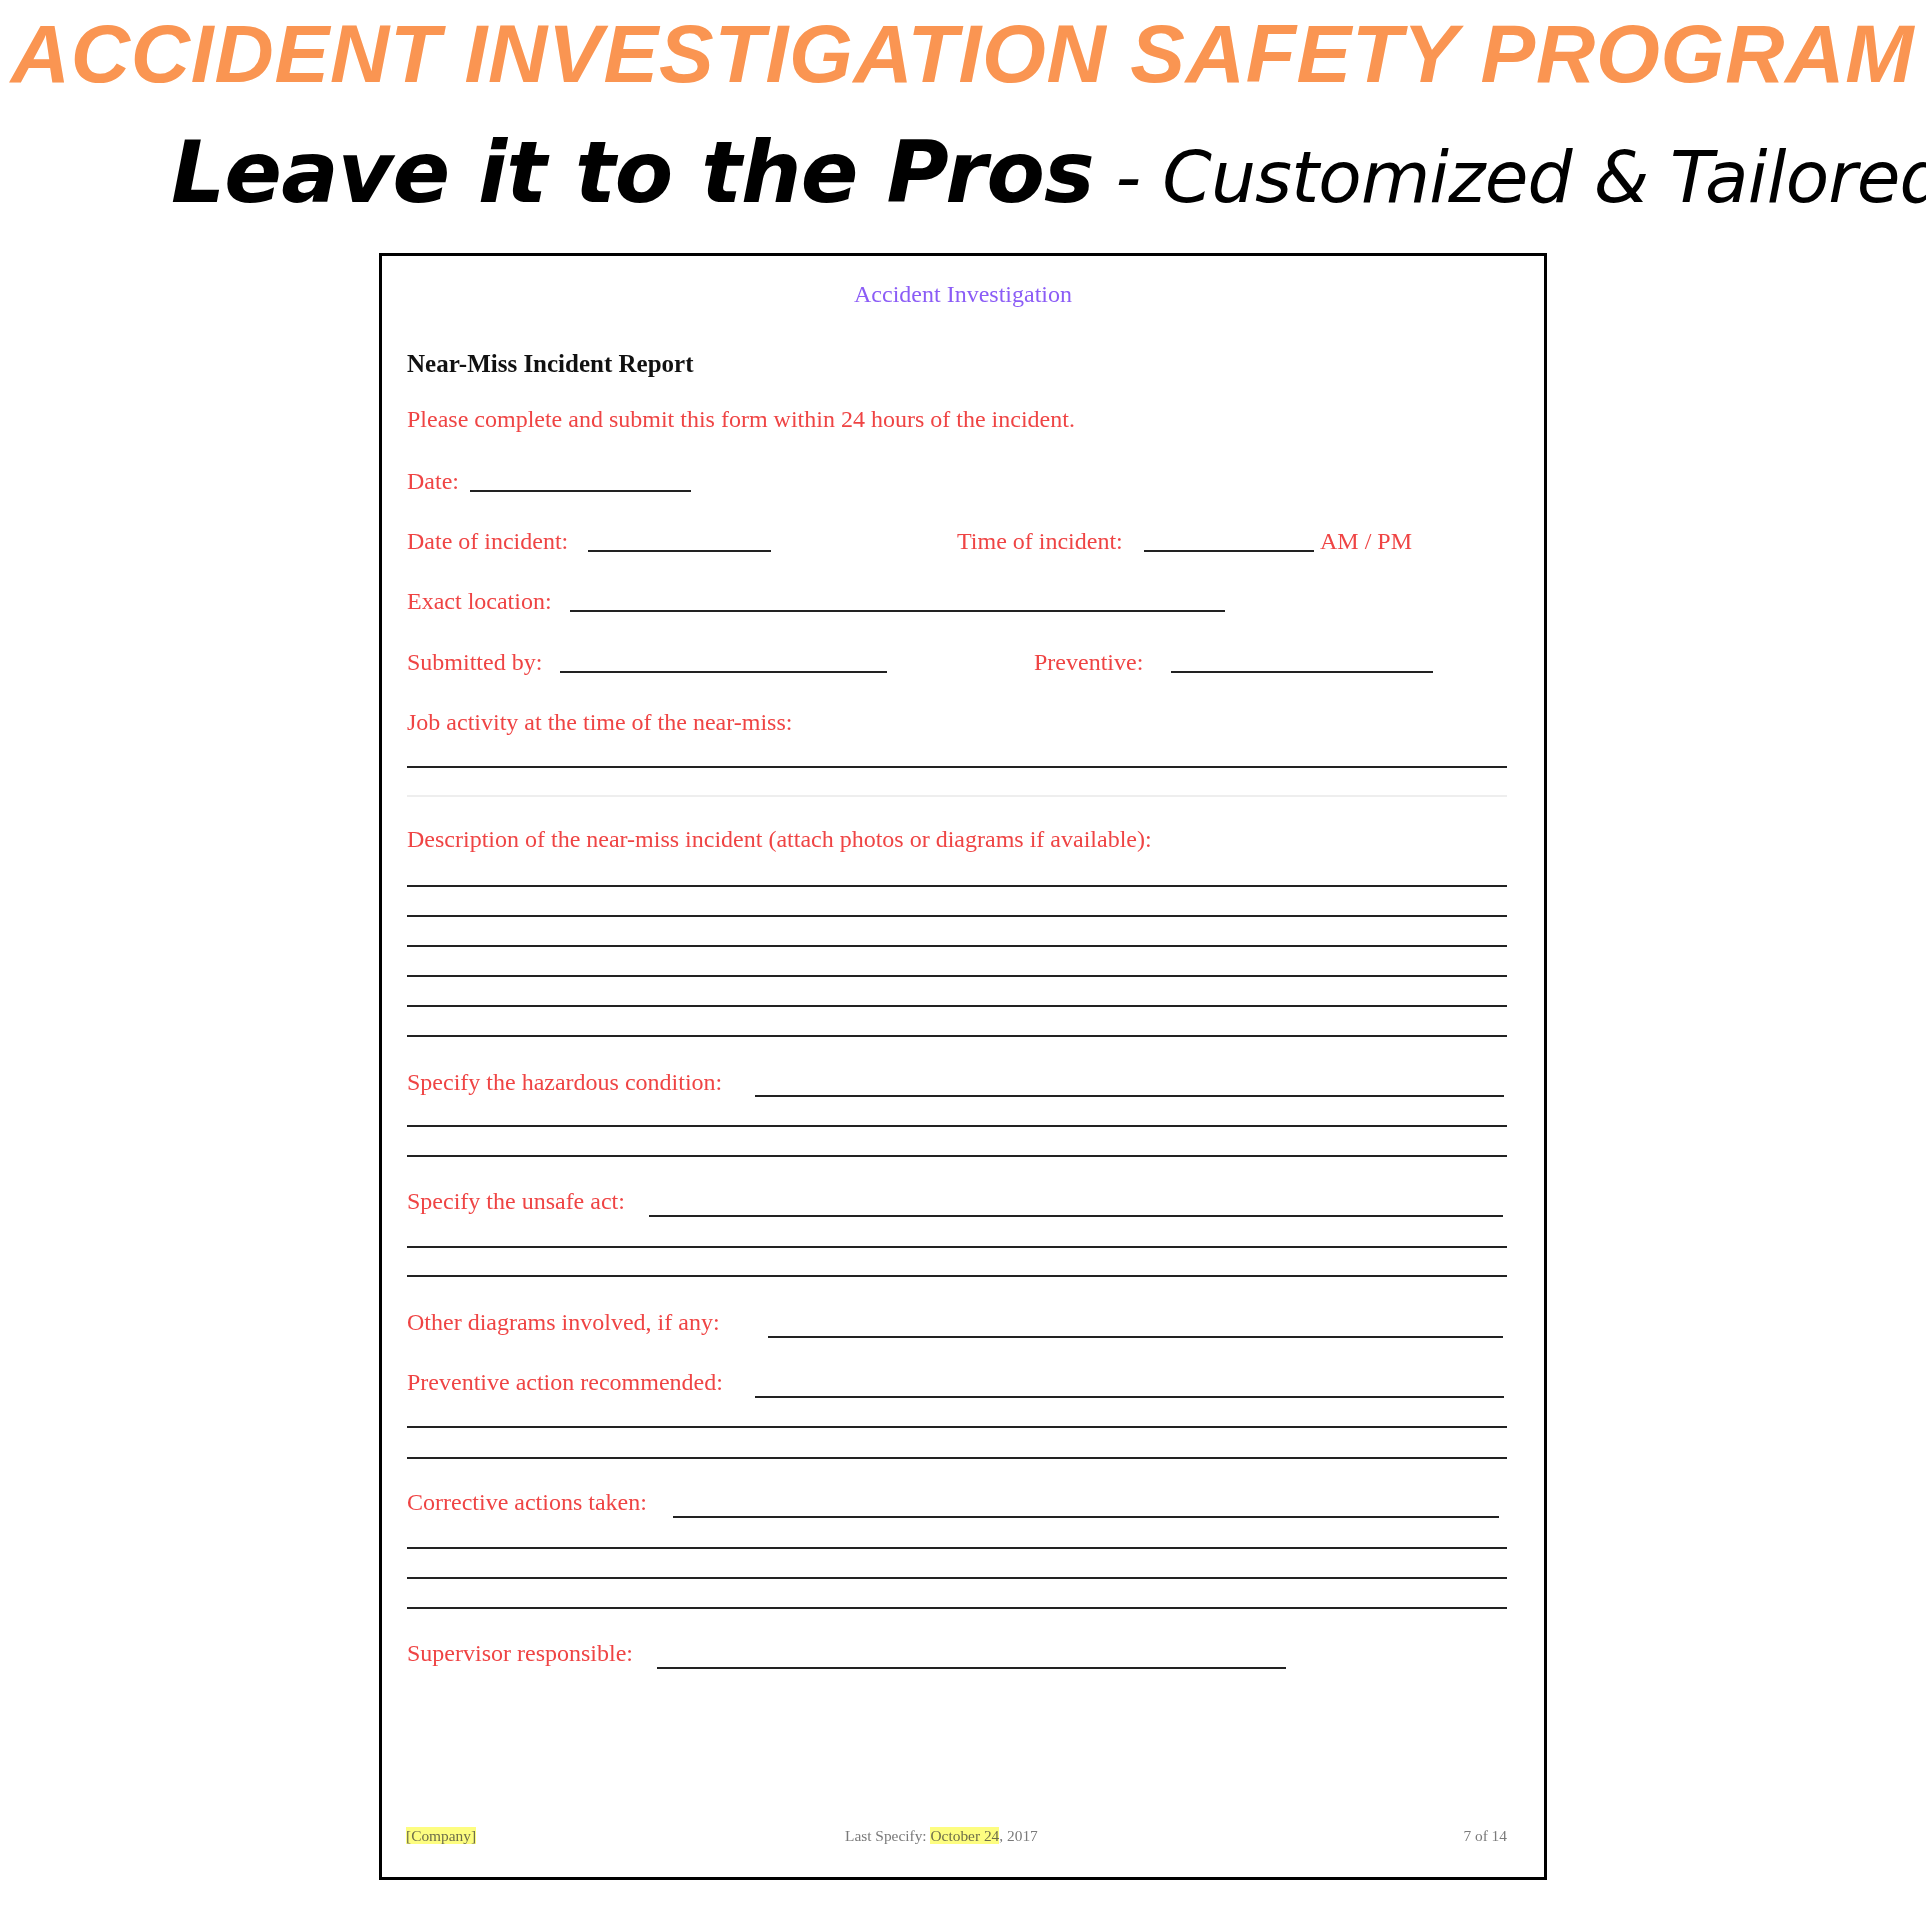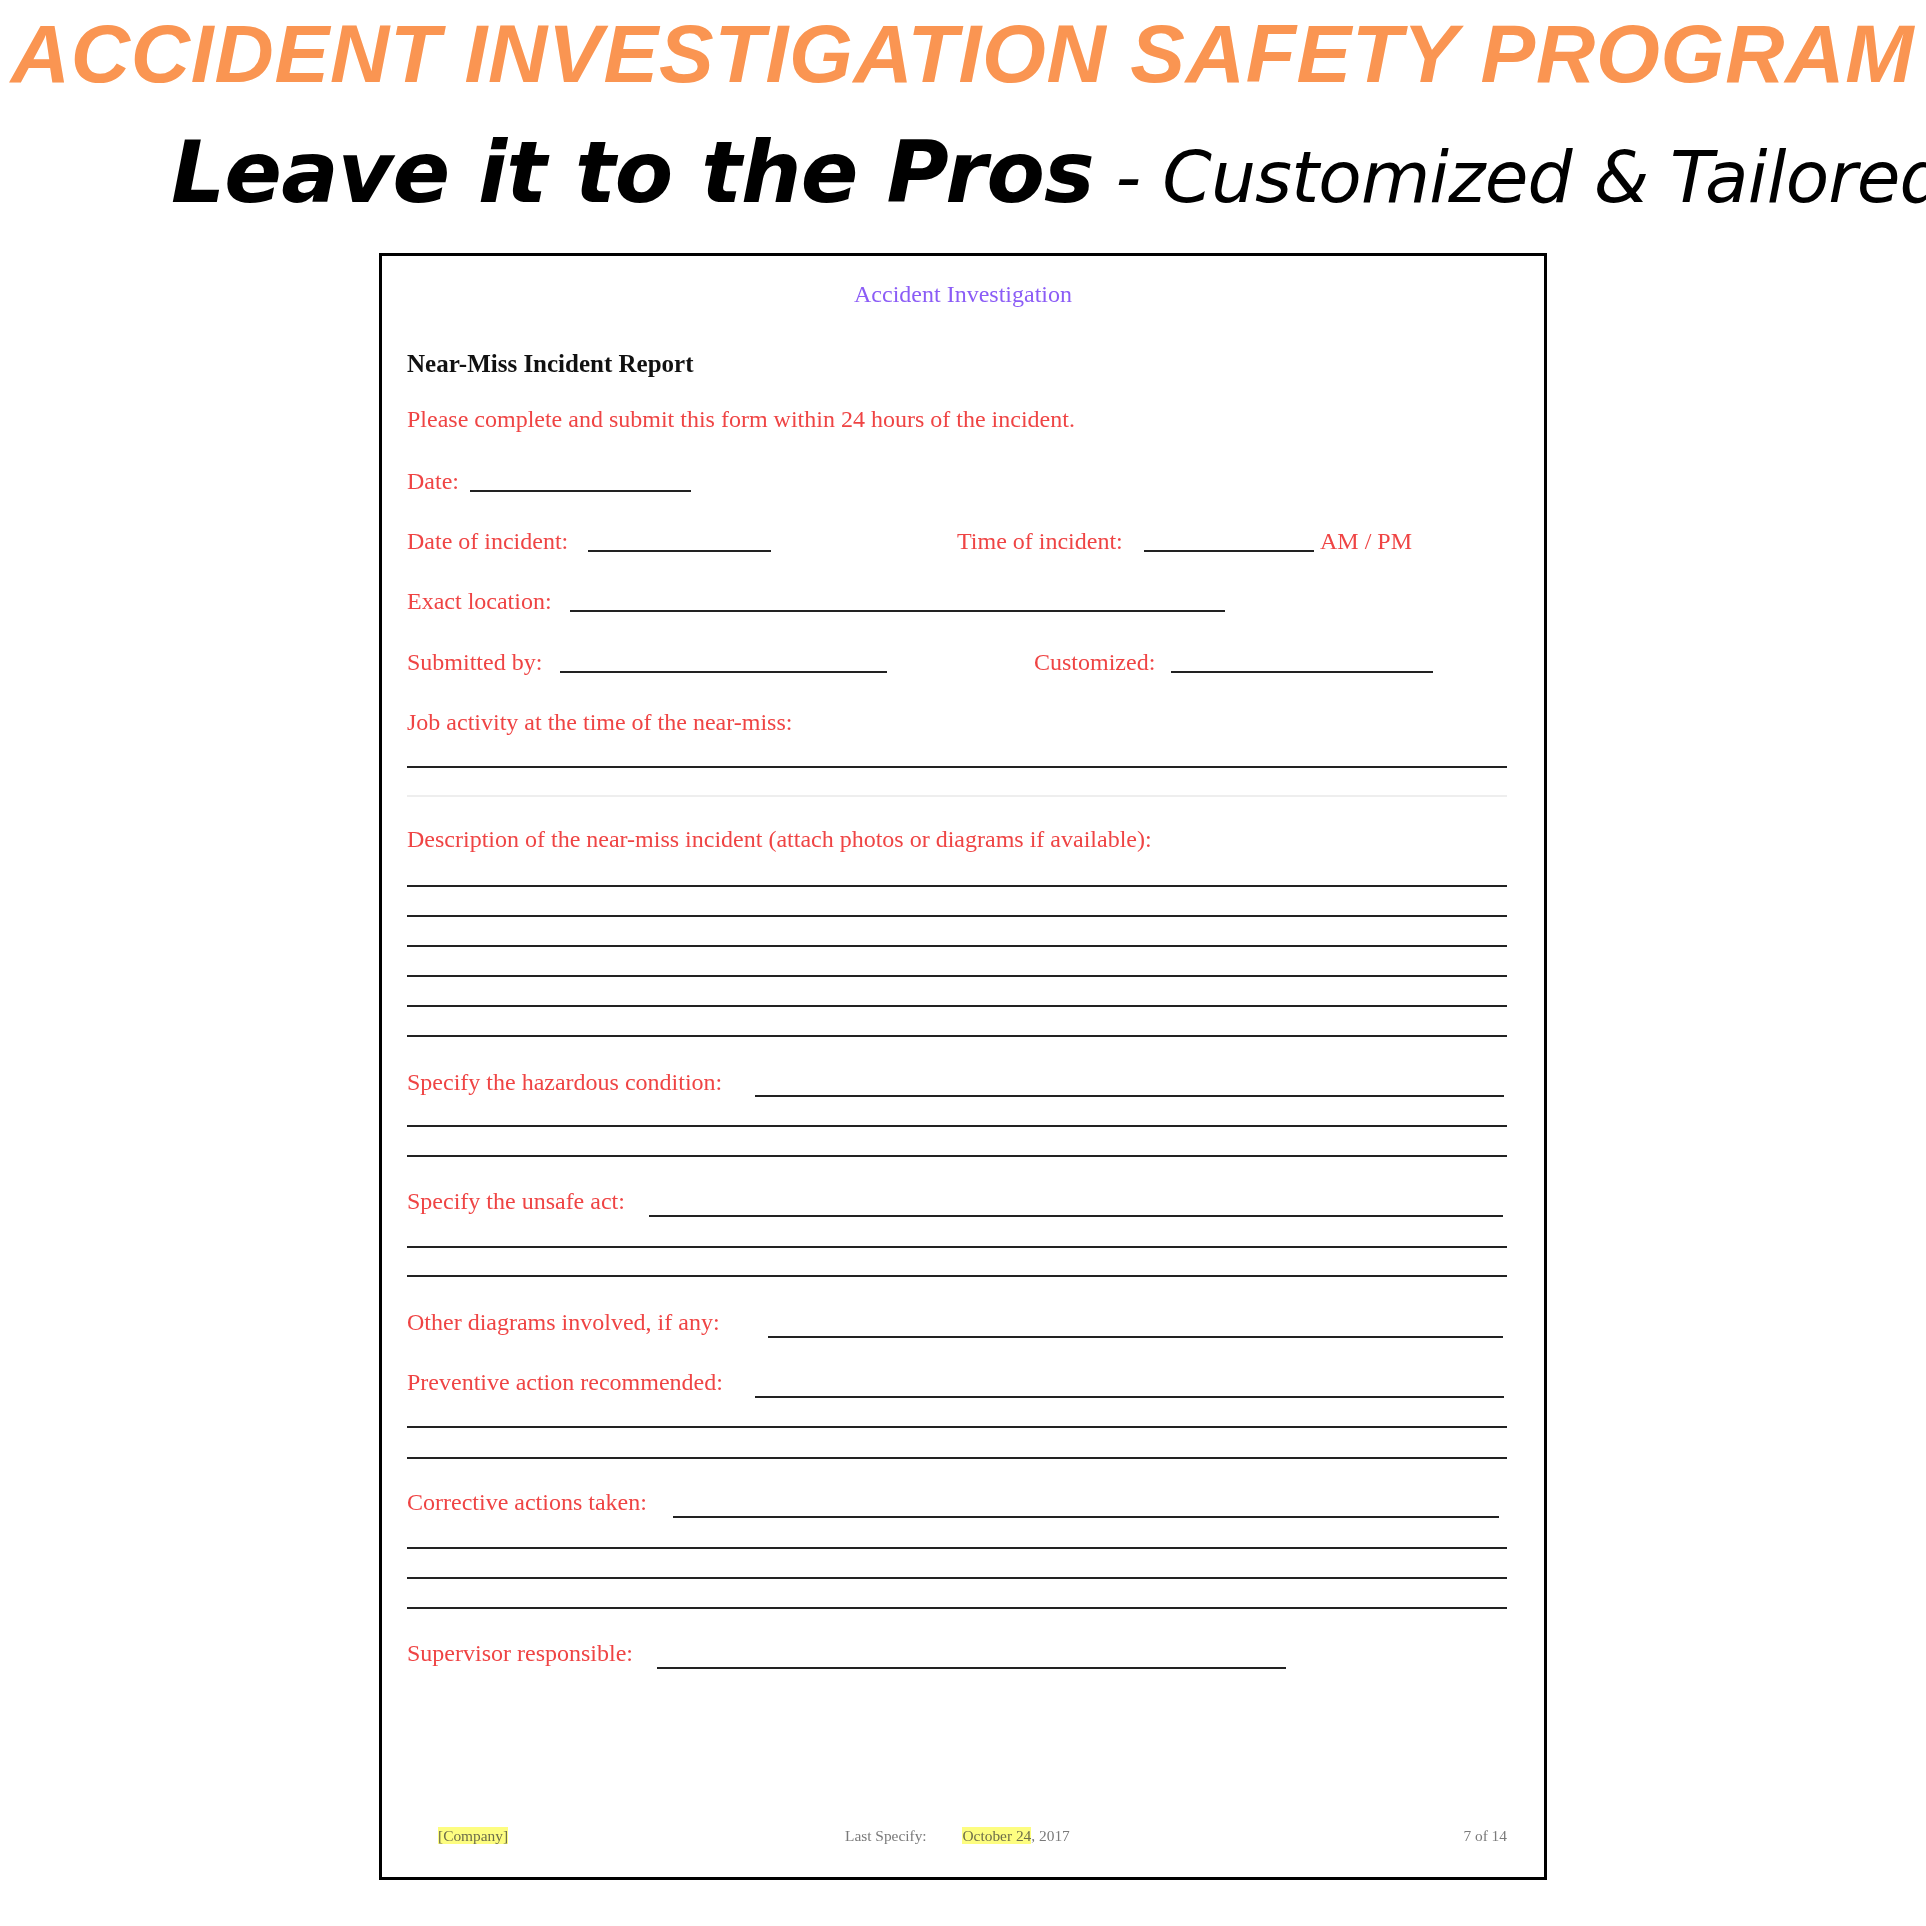--- a/index.html
+++ b/index.html
@@ -43,21 +43,21 @@
     left: 0; width: 100%; top: 23px; text-align: center;
     font-size: 24px; color: #8b5cf6; line-height: 31px;
   }
   .doc-text { font-size: 24px; line-height: 31px; color: #ef4444; }
   .doc-bold { font-size: 25px; line-height: 31px; font-weight: bold; color: #111; }
   .uline {
     position: absolute; height: 1.5px; background: #222;
   }
   .uline.faint { background: #eeeeee; }
   .footer { font-size: 15.4px; line-height: 20px; color: #7a7a7a; }
-  .hl { background: #fdfd80; color: #6e6e4a; margin-left: 32px; }
+  .hl { background: #fdfd80; color: #6e6e4a; }
 </style>
 </head>
 <body>
 
 <div class="abs banner-title">ACCIDENT INVESTIGATION SAFETY PROGRAM</div>
 <div class="abs tagline">
   <span class="tagline-bold">Leave it to the Pros</span><span class="tagline-light"> - Customized &amp; Tailored</span>
 </div>
 
 <div class="page doc">
@@ -74,21 +74,21 @@
   <div class="uline" style="left:206px; width:183px; top:294px;"></div>
   <div class="abs doc-text" style="left:575px; top:270px;">Time of incident:</div>
   <div class="uline" style="left:762px; width:170px; top:294px;"></div>
   <div class="abs doc-text" style="left:938px; top:270px;">AM / PM</div>
 
   <div class="abs doc-text" style="left:25px; top:330px;">Exact location:</div>
   <div class="uline" style="left:188px; width:655px; top:354px;"></div>
 
   <div class="abs doc-text" style="left:25px; top:391px;">Submitted by:</div>
   <div class="uline" style="left:178px; width:327px; top:415px;"></div>
-  <div class="abs doc-text" style="left:652px; top:391px;">Customized:</div>
+  <div class="abs doc-text" style="left:652px; top:391px;">Preventive:</div>
   <div class="uline" style="left:789px; width:262px; top:415px;"></div>
 
   <div class="abs doc-text" style="left:25px; top:451px;">Job activity at the time of the near-miss:</div>
   <div class="uline" style="left:25px; width:1100px; top:510px;"></div>
   <div class="uline faint" style="left:25px; width:1100px; top:539px;"></div>
 
   <div class="abs doc-text" style="left:25px; top:568px;">Description of the near-miss incident (attach photos or diagrams if available):</div>
   <div class="uline" style="left:25px; width:1100px; top:629px;"></div>
   <div class="uline" style="left:25px; width:1100px; top:659px;"></div>
   <div class="uline" style="left:25px; width:1100px; top:689px;"></div>

